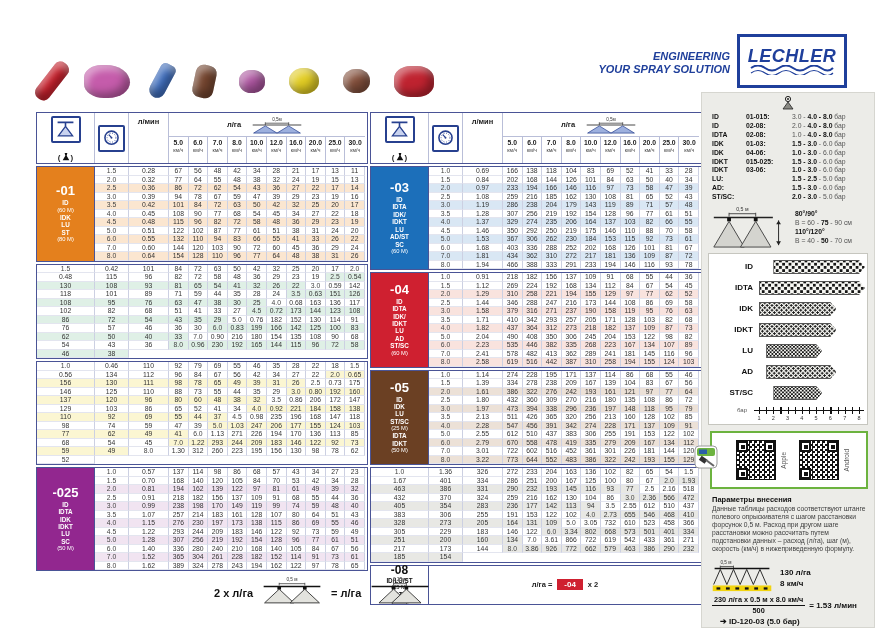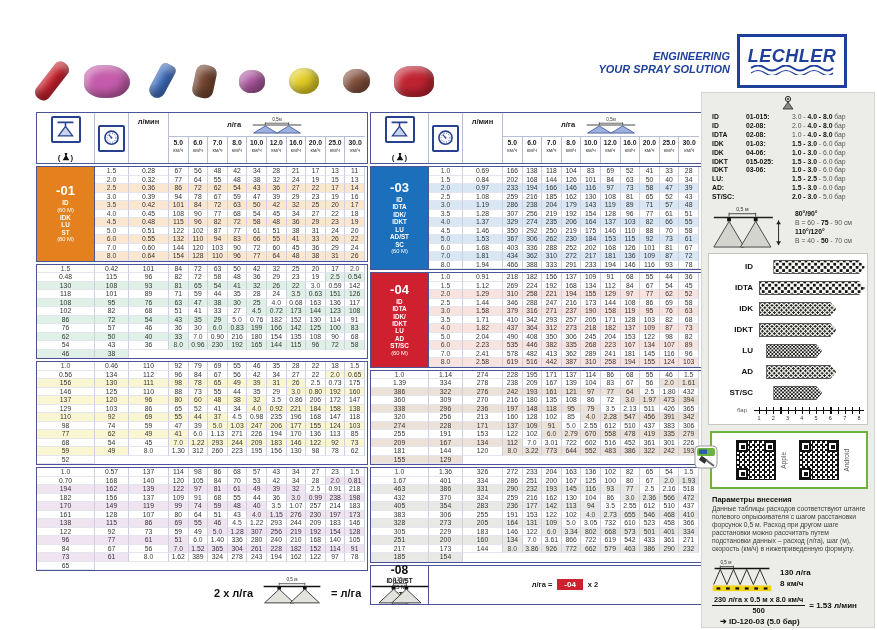--- a/index.html
+++ b/index.html
@@ -632,20 +632,30 @@
         <div class="cell" style="background:#fff">223</div>
         <div class="cell" style="background:#fff">195</div>
         <div class="cell" style="background:#fff">156</div>
         <div class="cell" style="background:#fff">130</div>
         <div class="cell" style="background:#fff">98</div>
         <div class="cell" style="background:#fff">78</div>
         <div class="cell" style="background:#fff">62</div>
         <div class="cell" style="background:#fff">52</div>
       </div>
       <div class="block">
+        <div class="blabel" style="background:#92278f;color:#ffffff;grid-row:1 / span 12">
+          <div class="bcode">-025</div>
+          <div class="btype">ID</div>
+          <div class="btype">IDTA</div>
+          <div class="btype">IDK</div>
+          <div class="btype">IDKT</div>
+          <div class="btype">LU</div>
+          <div class="btype">SC</div>
+          <div class="btype bmesh">(50 M)</div>
+        </div>
         <div class="cell cp" style="background:#fff">1.0</div>
         <div class="cell" style="background:#fff">0.57</div>
         <div class="cell" style="background:#fff">137</div>
         <div class="cell" style="background:#fff">114</div>
         <div class="cell" style="background:#fff">98</div>
         <div class="cell" style="background:#fff">86</div>
         <div class="cell" style="background:#fff">68</div>
         <div class="cell" style="background:#fff">57</div>
         <div class="cell" style="background:#fff">43</div>
         <div class="cell" style="background:#fff">34</div>
@@ -1160,20 +1170,31 @@
         <div class="cell" style="background:#f9e3de">442</div>
         <div class="cell" style="background:#f9e3de">387</div>
         <div class="cell" style="background:#f9e3de">310</div>
         <div class="cell" style="background:#f9e3de">258</div>
         <div class="cell" style="background:#f9e3de">194</div>
         <div class="cell" style="background:#f9e3de">155</div>
         <div class="cell" style="background:#f9e3de">124</div>
         <div class="cell" style="background:#f9e3de">103</div>
       </div>
       <div class="block">
+        <div class="blabel" style="background:#6b4023;color:#ffffff;grid-row:1 / span 11">
+          <div class="bcode">-05</div>
+          <div class="btype">ID</div>
+          <div class="btype">IDK</div>
+          <div class="btype">LU</div>
+          <div class="btype">ST/SC</div>
+          <div class="btype bmesh">(25 M)</div>
+          <div class="btype">IDTA</div>
+          <div class="btype">IDKT</div>
+          <div class="btype bmesh">(50 M)</div>
+        </div>
         <div class="cell cp" style="background:#fff">1.0</div>
         <div class="cell" style="background:#fff">1.14</div>
         <div class="cell" style="background:#fff">274</div>
         <div class="cell" style="background:#fff">228</div>
         <div class="cell" style="background:#fff">195</div>
         <div class="cell" style="background:#fff">171</div>
         <div class="cell" style="background:#fff">137</div>
         <div class="cell" style="background:#fff">114</div>
         <div class="cell" style="background:#fff">86</div>
         <div class="cell" style="background:#fff">68</div>

